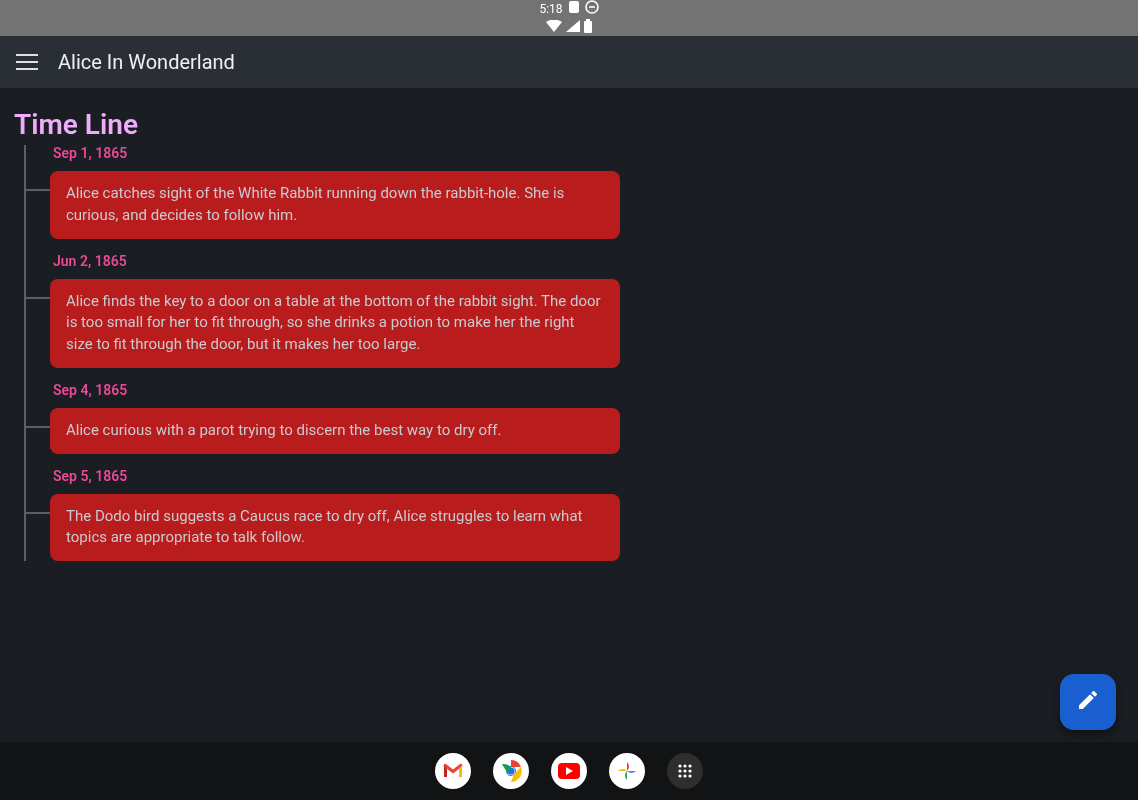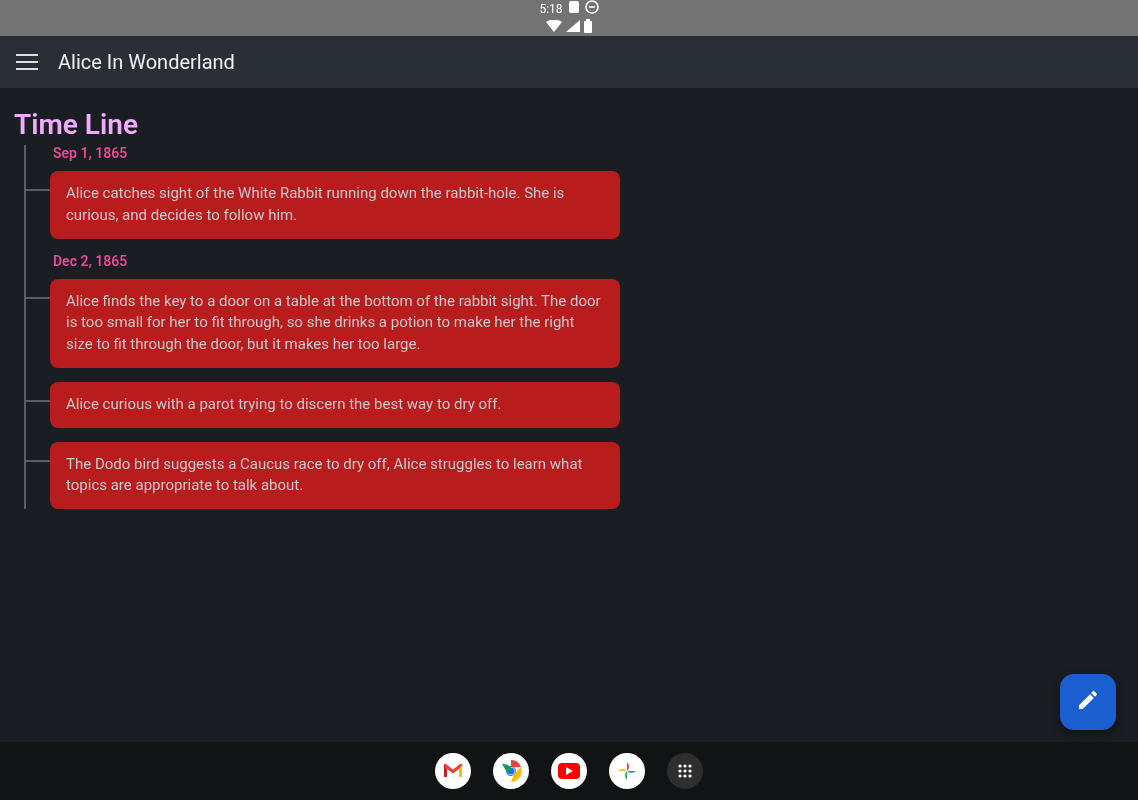--- a/index.html
+++ b/index.html
@@ -200,33 +200,35 @@
 <div class="content">
   <div class="page-title">Time Line</div>
   <div class="timeline" id="timeline-container">
       <div class="entry">
         <div class="entry-date">Sep 1, 1865</div>
         <div class="entry-card-wrap">
           <div class="entry-card">Alice catches sight of the White Rabbit running down the rabbit-hole. She is curious, and decides to follow him.</div>
         </div>
       </div>
       <div class="entry">
-        <div class="entry-date">Dec 2, 1865</div>
+        <div class="entry-date">Jun 2, 1865</div>
         <div class="entry-card-wrap">
           <div class="entry-card">Alice finds the key to a door on a table at the bottom of the rabbit sight. The door is too small for her to fit through, so she drinks a potion to make her the right size to fit through the door, but it makes her too large.</div>
         </div>
       </div>
       <div class="entry">
+        <div class="entry-date">Sep 4, 1865</div>
         <div class="entry-card-wrap">
           <div class="entry-card">Alice curious with a parot trying to discern the best way to dry off.</div>
         </div>
       </div>
       <div class="entry">
-        <div class="entry-card-wrap">
-          <div class="entry-card">The Dodo bird suggests a Caucus race to dry off, Alice struggles to learn what topics are appropriate to talk about.</div>
+        <div class="entry-date">Sep 5, 1865</div>
+        <div class="entry-card-wrap">
+          <div class="entry-card">The Dodo bird suggests a Caucus race to dry off, Alice struggles to learn what topics are appropriate to talk follow.</div>
         </div>
       </div>
     </div>
 </div>
 
 <div class="fab">
   <span>
     <svg width="24" height="24" viewBox="0 0 24 24">
         <path d="M3 17.25V21h3.75L17.81 9.94l-3.75-3.75L3 17.25zM20.71 7.04a1 1 0 0 0 0-1.41l-2.34-2.34a1 1 0 0 0-1.41 0l-1.83 1.83 3.75 3.75 1.83-1.83z" fill="#fff"></path>
       </svg>

